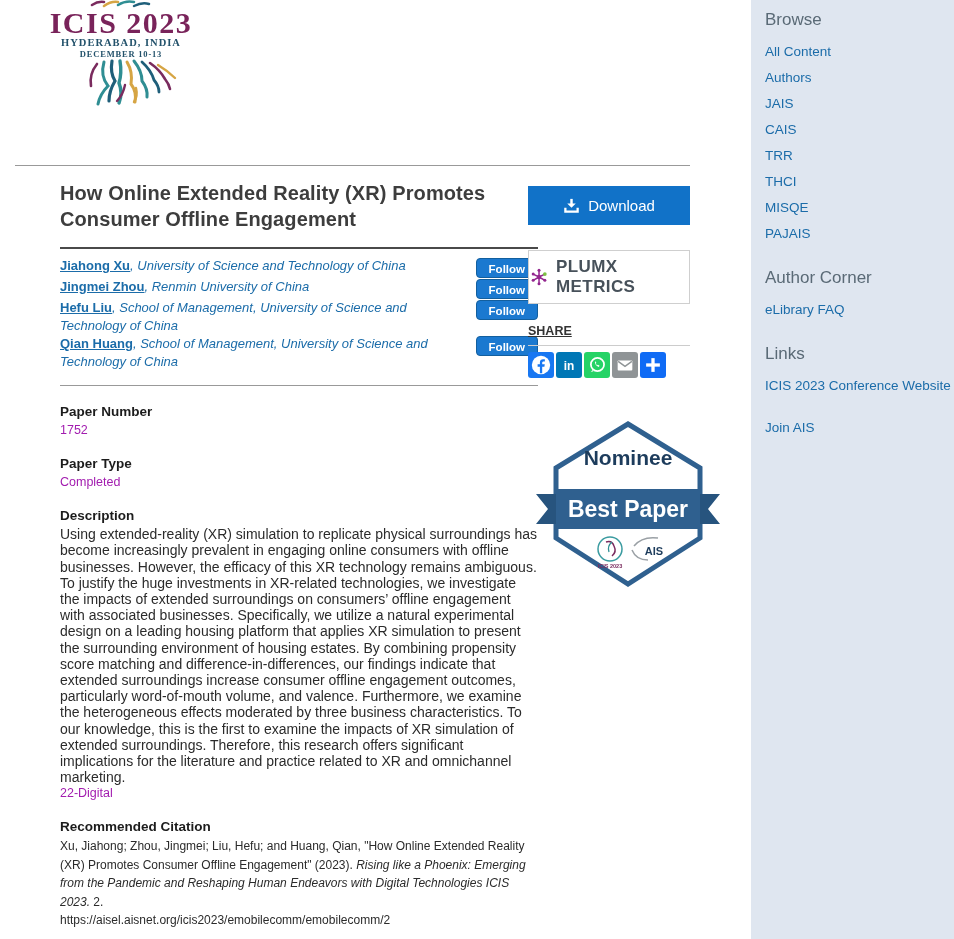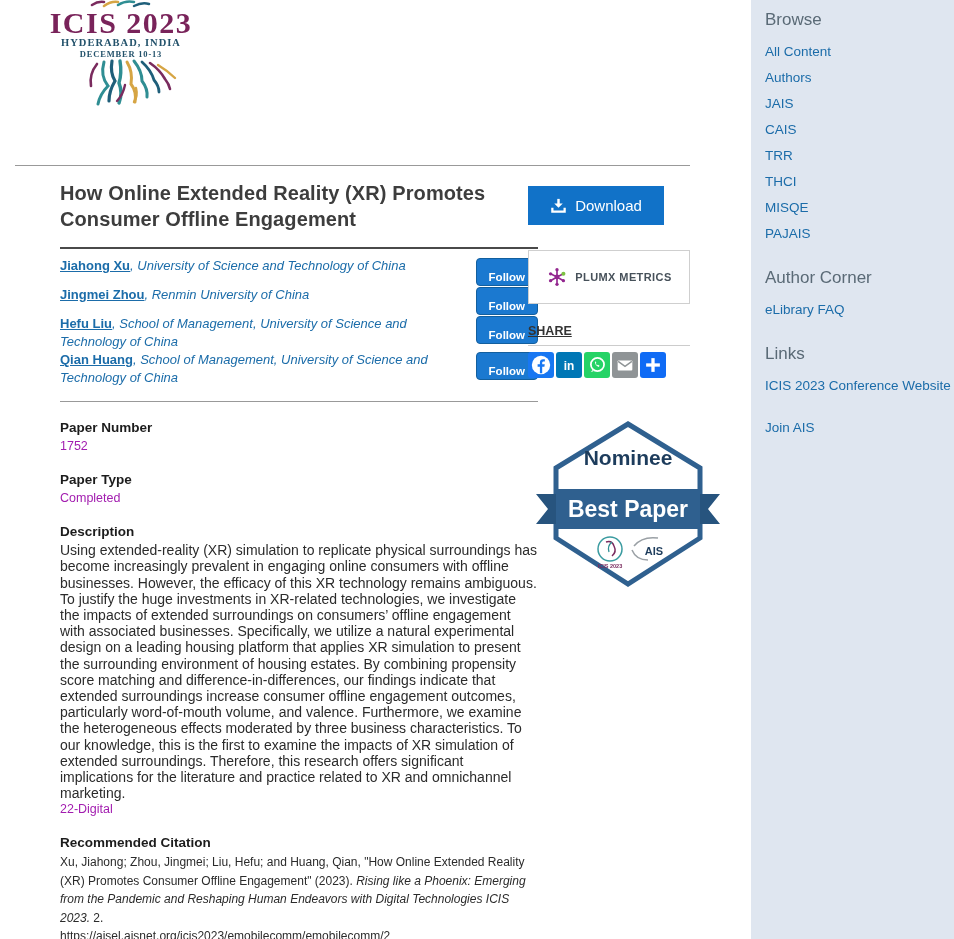--- a/index.html
+++ b/index.html
@@ -29,36 +29,36 @@
 
   
   .main-left{position:absolute;left:28px;top:181px;width:478px;margin-left:32px;}
   .paper-title{font-size:20px;line-height:1.28;font-weight:600;color:#3d3d3d;letter-spacing:.1px;}
   .title-rule{border:none;border-top:2px solid #4a4a4a;margin:15px 0 8px 0;}
   .author-row{display:flex;align-items:flex-start;}
   .author-text{flex:1;font-size:13px;line-height:18px;color:var(--link-blue);padding-right:18px;}
   .author-name{font-weight:700;text-decoration:underline;color:var(--link-blue);cursor:pointer;}
   .author-aff{font-style:italic;}
   .follow-btn{flex:0 0 auto;background:var(--follow-blue);border:1px solid var(--follow-border);border-radius:4px;color:#fff;
-    font-size:11.5px;font-weight:700;padding:12px 12px 2px;margin-top:1px;cursor:pointer;font-family:inherit;}
+    font-size:11.5px;font-weight:700;padding:4px 12px 2px;margin-top:1px;cursor:pointer;font-family:inherit;}
   .authors-rule{border:none;border-top:1px solid #999;margin:14px 0 0 0;}
   .sec-heading{font-size:13.5px;font-weight:700;color:#1c1c1c;margin-top:18px;margin-bottom:3px;}
   .sec-value{font-size:12.5px;color:#a21caf;line-height:16px;}
   .sec-desc{font-size:14px;line-height:16.2px;color:#2b2b2b;}
   .citation{font-size:12px;line-height:18.5px;color:#2b2b2b;}
   .citation .cit-italic{font-style:italic;}
   .cit-url{display:block;}
 
   
   .main-right{position:absolute;left:528px;top:186px;width:162px;}
-  .download-btn{width:136px;height:39px;background:var(--download-blue);border:none;color:#fff;font-size:15px;
+  .download-btn{width:162px;height:39px;background:var(--download-blue);border:none;color:#fff;font-size:15px;
     display:flex;align-items:center;justify-content:center;gap:8px;cursor:pointer;font-family:inherit;}
   .plumx-box{margin-top:25px;width:162px;height:54px;background:#fff;border:1px solid #cfcfcf;
     display:flex;align-items:center;justify-content:center;gap:7px;cursor:pointer;}
-  .plumx-label{font-size:11px;font-weight:700;color:#47515a;letter-spacing:.4px;}
+  .plumx-label{font-size:17px;font-weight:700;color:#47515a;letter-spacing:.4px;}
   .share-label{margin-top:20px;font-size:12.5px;font-weight:700;color:#333;text-decoration:underline;}
   .share-rule{border:none;border-top:1px solid #ccc;margin:7px 0 6px 0;}
   .share-row{display:flex;gap:2px;}
   .share-tile{width:26px;height:26px;border-radius:3px;display:flex;align-items:center;justify-content:center;cursor:pointer;}
   .tile-fb{background:var(--facebook);}
   .tile-li{background:var(--linkedin);}
   .tile-wa{background:var(--whatsapp);}
   .tile-em{background:var(--email-gray);}
   .tile-pl{background:var(--addtoany);}
 

